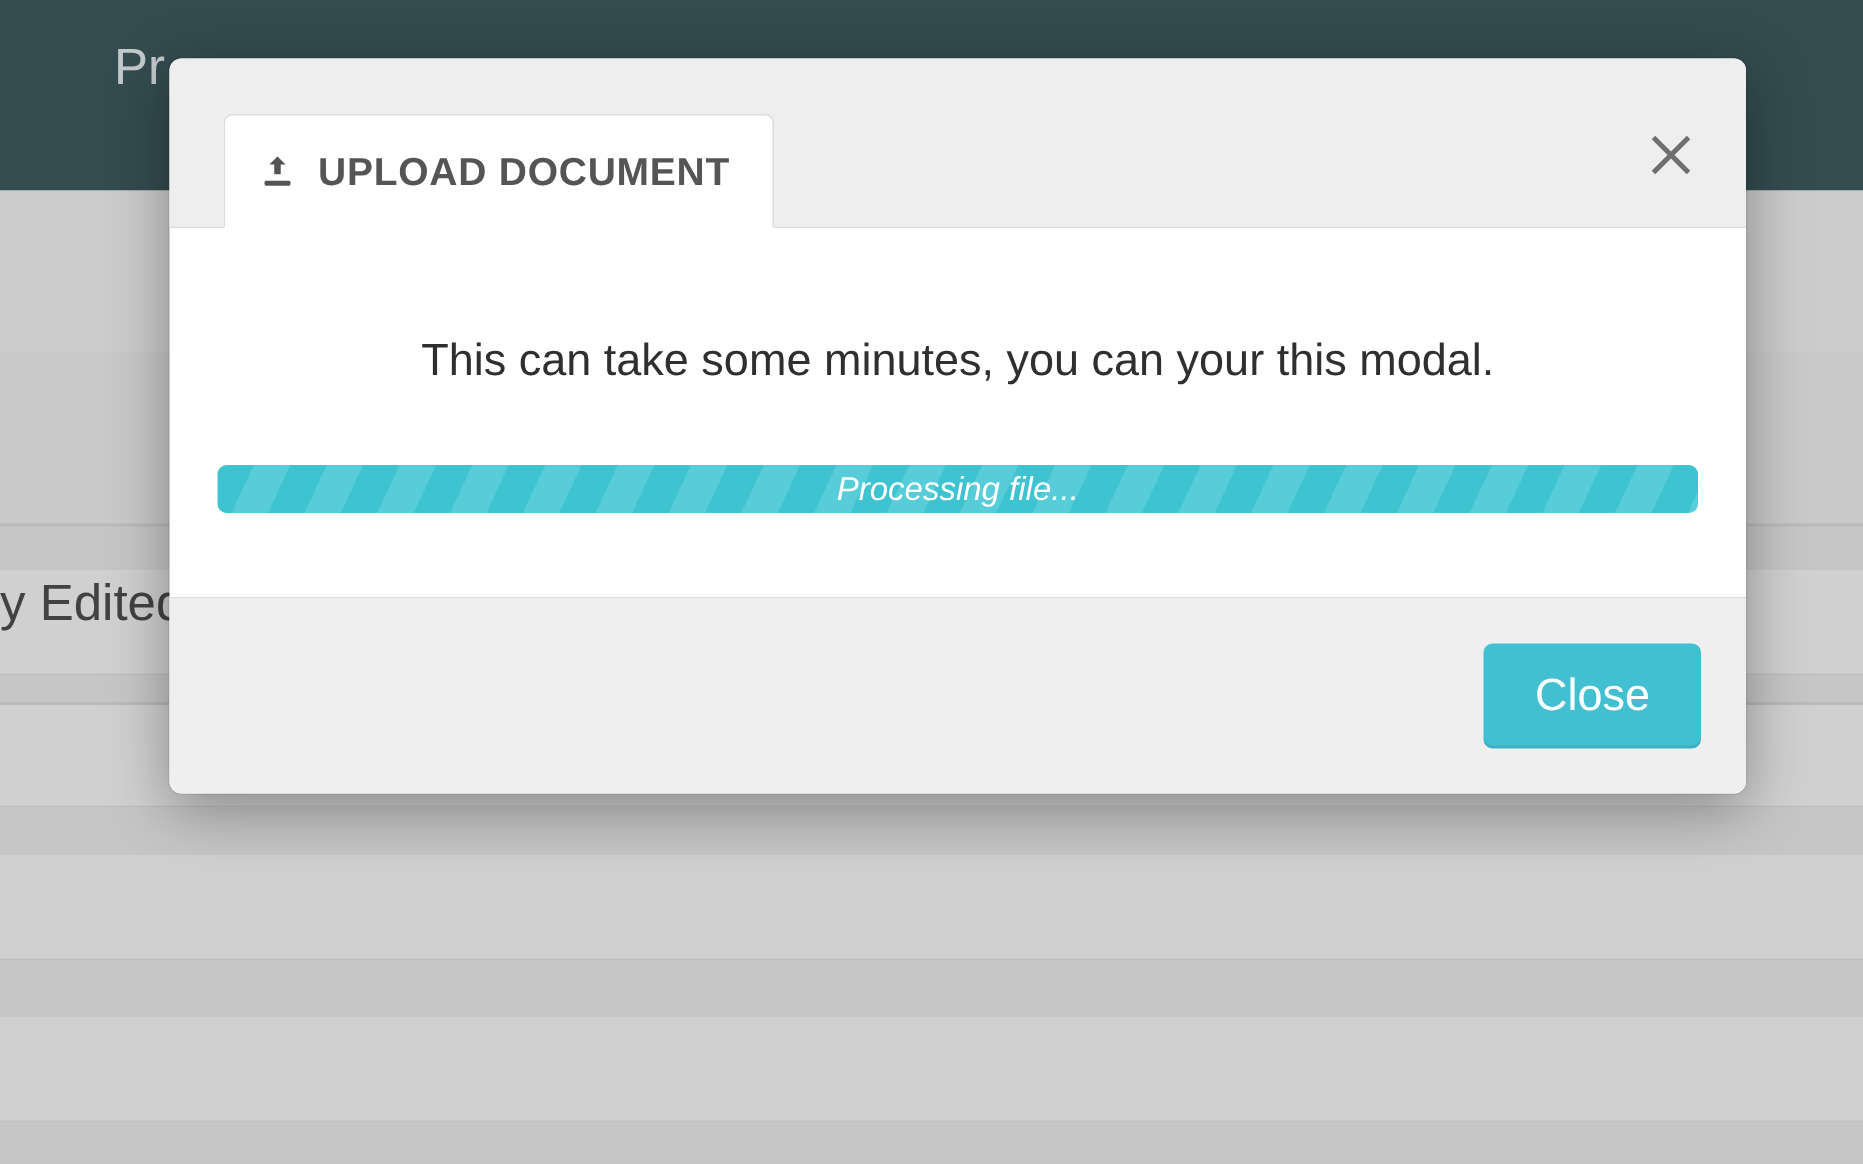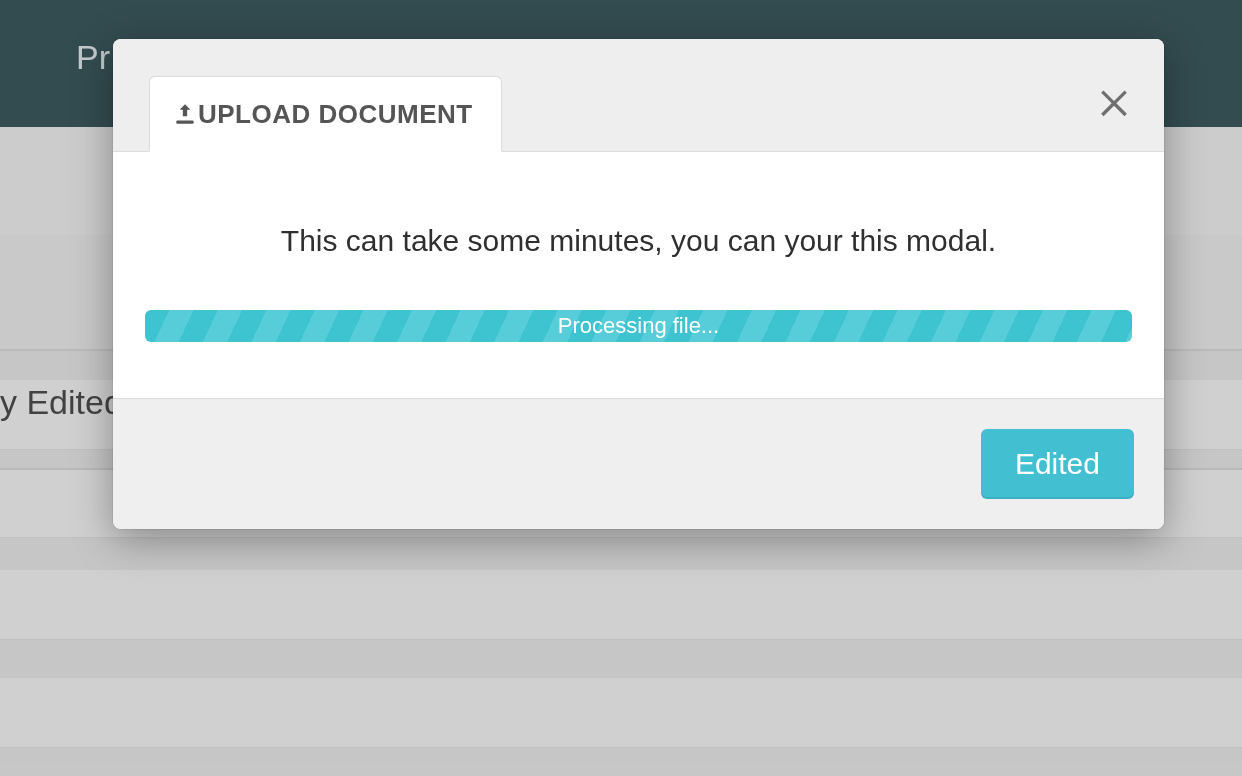--- a/index.html
+++ b/index.html
@@ -5,21 +5,21 @@
   * { box-sizing: border-box; margin: 0; padding: 0; }
   html, body { width: 1242px; height: 776px; overflow: hidden; font-family: "Segoe UI", "Helvetica Neue", Arial, sans-serif; }
   body { background: #e9e9e9; position: relative; }
 
   
   .bg-header {
     position: absolute; top: 0; left: 0; right: 0; height: 127px;
     background: #163a3f;
   }
   .bg-title {
-    position: absolute; top: 38px; left: 76px; color: #e6eef0;
+    position: absolute; top: 26px; left: 76px; color: #e6eef0;
     font-size: 34px; font-weight: 400;
   }
   .bg-band1 { position: absolute; top: 127px; left: 0; right: 0; height: 108px; background: #f1f1f1; }
   .bg-band2 { position: absolute; top: 235px; left: 0; right: 0; height: 116px; background: #ececec; border-bottom: 2px solid #d7d7d7; }
   .bg-label { position: absolute; top: 383px; left: 0; color: #2b2b2b; font-size: 34px; }
   .bg-row   { position: absolute; left: 0; right: 0; height: 70px; background: #f6f6f6; border-bottom: 1px solid #e0e0e0; }
   .bg-row.r1 { top: 380px; }
   .bg-row.r2 { top: 468px; border-top: 2px solid #d7d7d7; }
   .bg-row.r3 { top: 570px; }
   .bg-row.r4 { top: 678px; }
@@ -50,21 +50,21 @@
   }
   .tab {
     position: absolute;
     left: 36px; bottom: -1px;
     height: 76px;
     padding: 0 28px 0 22px;
     background: #ffffff;
     border: 1px solid #dcdcdc;
     border-bottom: 1px solid #ffffff;
     border-radius: 6px 6px 0 0;
-    display: flex; align-items: center; 
+    display: flex; align-items: center; gap: 14px;
     color: #555;
   }
   .tab-label {
     font-size: 26px;
     font-weight: 700;
     letter-spacing: 0.5px;
     color: #555;
   }
   .upload-icon { width: 26px; height: 26px; display: block; }
 
@@ -96,21 +96,21 @@
     overflow: hidden;
     background: repeating-linear-gradient(
       115deg,
       #3ec3d1 0px,
       #3ec3d1 22px,
       #56cdd8 22px,
       #56cdd8 44px
     );
     display: flex; align-items: center; justify-content: center;
   }
-  .progress-text { color: #ffffff; font-size: 22px; }
+  .progress-text { color: #ffffff; font-size: 22px; font-style: italic; }
 
   .modal-footer {
     background: #efefef;
     border-top: 1px solid #dcdcdc;
     padding: 30px 30px;
     display: flex; justify-content: flex-end;
     border-radius: 0 0 8px 8px;
   }
   .btn-close {
     background: #42bfd1;
@@ -162,16 +162,16 @@
   <div class="modal-body">
     <p class="msg">
       <span>This can take some minutes, you can your this modal.</span><br>
     </p>
     <div class="progress">
       <span class="progress-text">Processing file...</span>
     </div>
   </div>
 
   <div class="modal-footer">
-    <button class="btn-close">Edited</button>
+    <button class="btn-close">Close</button>
   </div>
 
 </div>
 
 </body></html>

